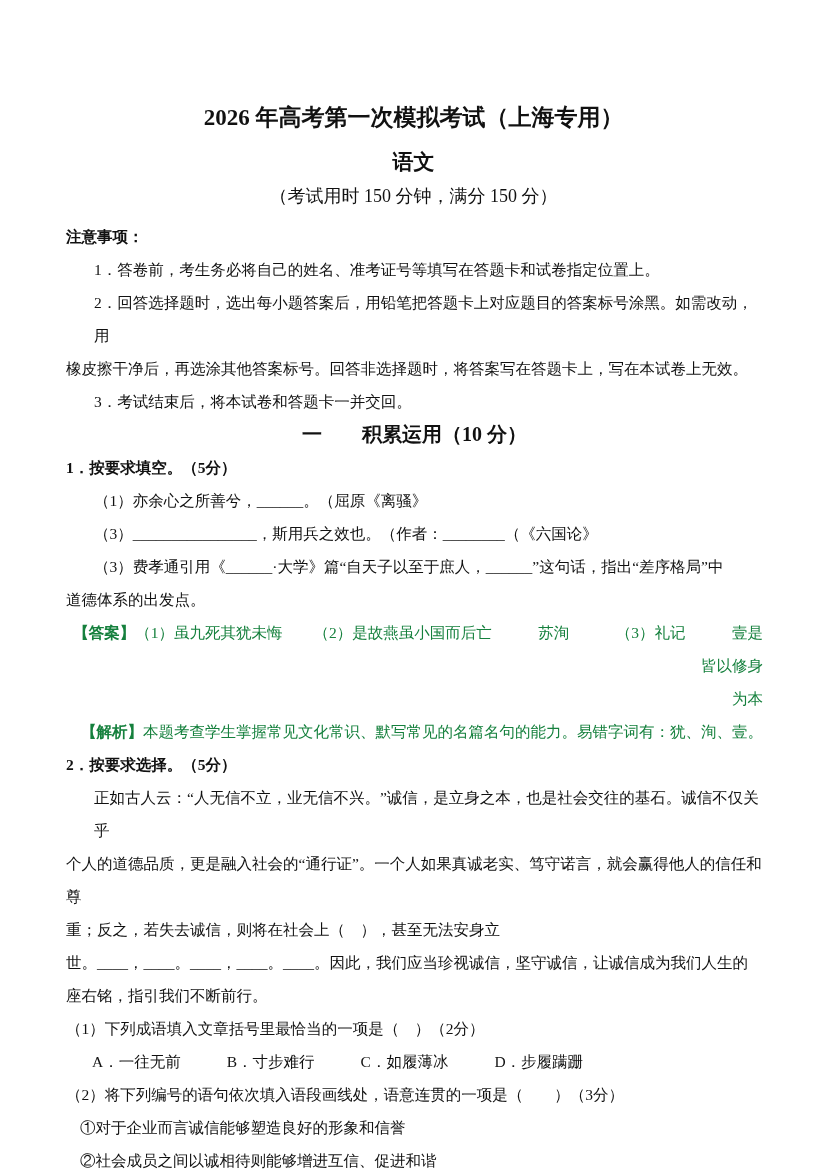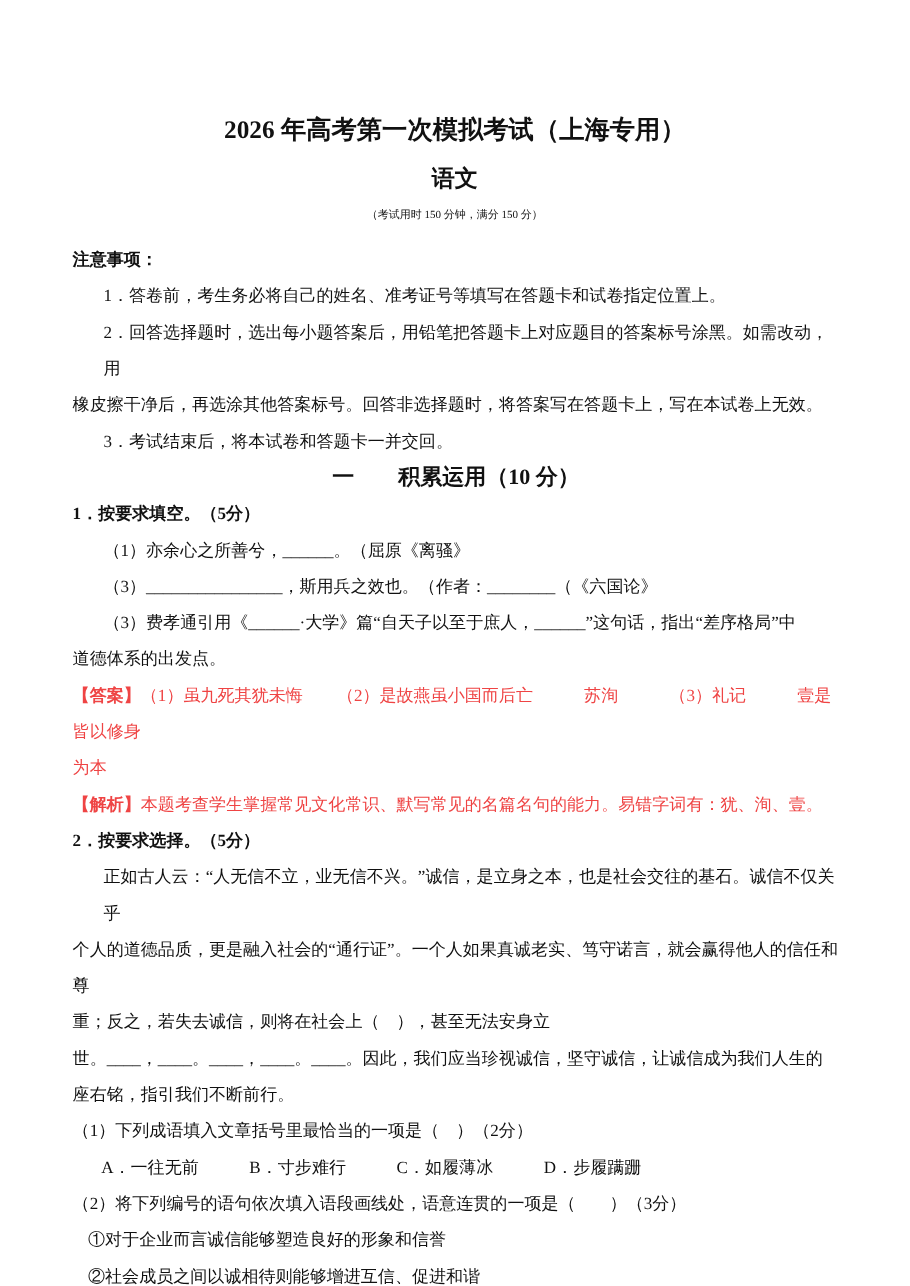--- a/index.html
+++ b/index.html
@@ -34,39 +34,39 @@
     margin-top: 12px;
     text-align: center;
     font-size: 21px;
     font-weight: bold;
     line-height: 28px;
     white-space: pre-wrap;
   }
   .exam-info {
     margin-top: 10px;
     text-align: center;
-    font-size: 10px;
+    font-size: 18px;
     line-height: 20px;
     white-space: pre-wrap;
   }
   .body-block { margin-top: 14px; }
   .line {
     font-size: 15.5px;
     line-height: 33px;
     white-space: pre-wrap;
   }
   .bold { font-weight: bold; }
   .indent-2 { padding-left: 28px; }
   .indent-1 { padding-left: 14px; }
   .section-heading {
     font-size: 20px;
     font-weight: bold;
     text-align: center;
   }
-  .red { color: #ef4444; }
+  .red { color: #15803d; text-align: right; }
   .red .label { font-weight: bold; }
   .options-row {
     display: flex;
     flex-direction: row;
     align-items: flex-start;
     padding-left: 26px;
     column-gap: 0;
   }
   .options-row .opt { white-space: pre-wrap; }
   .options-row .opt + .opt { margin-left: 46px; }

